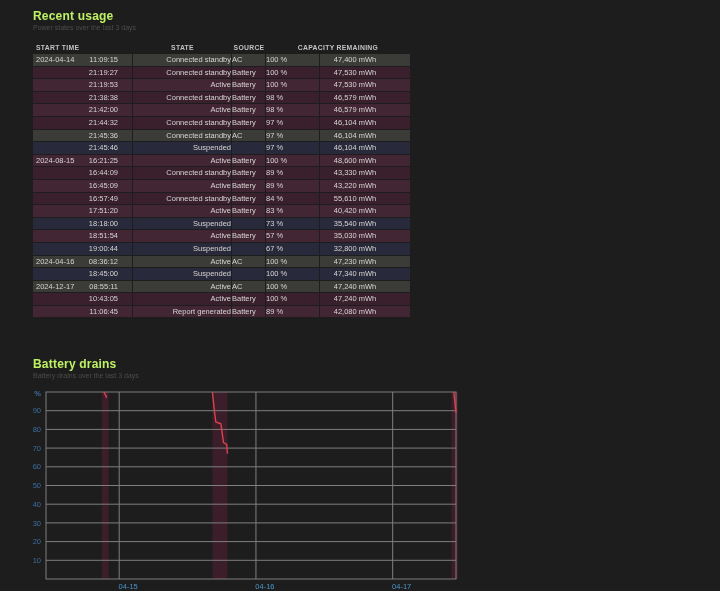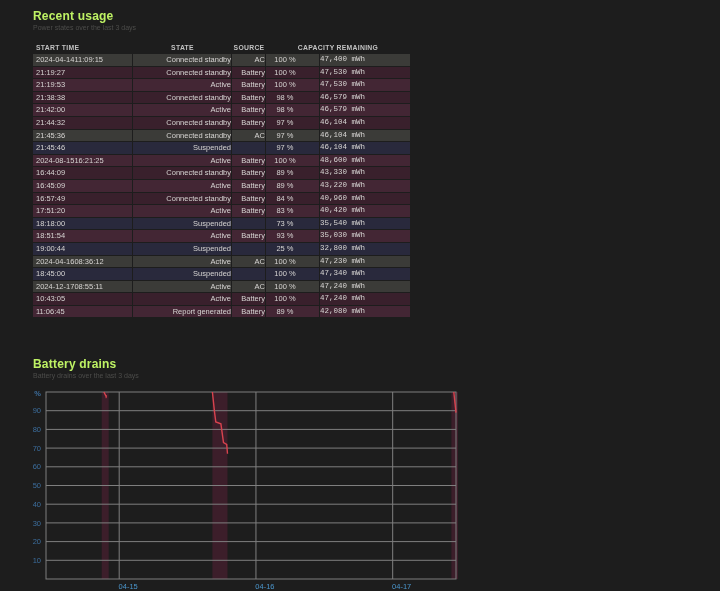--- a/index.html
+++ b/index.html
@@ -11,27 +11,27 @@
   .usage-table{position:absolute;left:33px;top:42px;width:377px;}
   .thead{display:flex;height:11px;align-items:center;color:#c2c2c2;font-size:6.8px;font-weight:bold;letter-spacing:.3px;}
   .th{white-space:nowrap;}
   .th.c1{width:100px;text-align:left;padding-left:3px;box-sizing:border-box;}
   .th.c2{width:99px;text-align:center;}
   .th.c3{width:34px;text-align:center;}
   .th.c45{width:144px;text-align:center;}
   .tbody{margin-top:1px;}
   .trow{display:flex;height:11.6px;margin-bottom:1px;font-size:7.5px;color:#d6d4d2;}
   .trow .cell{background:var(--bg);line-height:11.6px;box-sizing:border-box;margin-right:1px;white-space:nowrap;overflow:hidden;}
-  .cell.time{width:99px;display:flex;}
+  .cell.time{width:99px;display:flex;justify-content:space-between;}
   .cell.time .date{padding-left:3px;}
   .cell.time .tod{padding-right:14px;}
   .cell.state{width:98px;text-align:right;}
-  .cell.source{width:33px;text-align:right;}
-  .cell.pct{width:53px;text-align:center;padding-right:15px;}
-  .cell.mwh{width:90px;text-align:left;padding-right:20px;margin-right:0;font-family:Liberation Mono, monospace;}
+  .cell.source{width:33px;text-align:left;}
+  .cell.pct{width:53px;text-align:left;padding-right:15px;}
+  .cell.mwh{width:90px;text-align:center;padding-right:20px;margin-right:0;}
   .trow.k-battery{--bg:#39202c;}
   .trow.k-battery.odd{--bg:#432634;}
   .trow.k-ac{--bg:#323230;}
   .trow.k-ac.odd{--bg:#3b3b38;}
   .trow.k-suspended{--bg:#29293c;}
   
   #battery-chart{position:absolute;left:0;top:384px;}
 </style>
 </head>
 <body>
@@ -160,21 +160,21 @@
           <div class="cell mwh">43,220 mWh</div>
         </div>
         <div class="trow k-battery">
           <div class="cell time">
             <span class="date"></span>
             <span class="tod">16:57:49</span>
           </div>
           <div class="cell state">Connected standby</div>
           <div class="cell source">Battery</div>
           <div class="cell pct">84 %</div>
-          <div class="cell mwh">40,960 mWh</div>
+          <div class="cell mwh">55,610 mWh</div>
         </div>
         <div class="trow k-battery odd">
           <div class="cell time">
             <span class="date"></span>
             <span class="tod">17:51:20</span>
           </div>
           <div class="cell state">Active</div>
           <div class="cell source">Battery</div>
           <div class="cell pct">83 %</div>
           <div class="cell mwh">40,420 mWh</div>
@@ -189,31 +189,31 @@
           <div class="cell pct">73 %</div>
           <div class="cell mwh">35,540 mWh</div>
         </div>
         <div class="trow k-battery odd">
           <div class="cell time">
             <span class="date"></span>
             <span class="tod">18:51:54</span>
           </div>
           <div class="cell state">Active</div>
           <div class="cell source">Battery</div>
-          <div class="cell pct">93 %</div>
+          <div class="cell pct">57 %</div>
           <div class="cell mwh">35,030 mWh</div>
         </div>
         <div class="trow k-suspended">
           <div class="cell time">
             <span class="date"></span>
             <span class="tod">19:00:44</span>
           </div>
           <div class="cell state">Suspended</div>
           <div class="cell source"></div>
-          <div class="cell pct">25 %</div>
+          <div class="cell pct">67 %</div>
           <div class="cell mwh">32,800 mWh</div>
         </div>
         <div class="trow k-ac odd">
           <div class="cell time">
             <span class="date">2024-04-16</span>
             <span class="tod">08:36:12</span>
           </div>
           <div class="cell state">Active</div>
           <div class="cell source">AC</div>
           <div class="cell pct">100 %</div>

